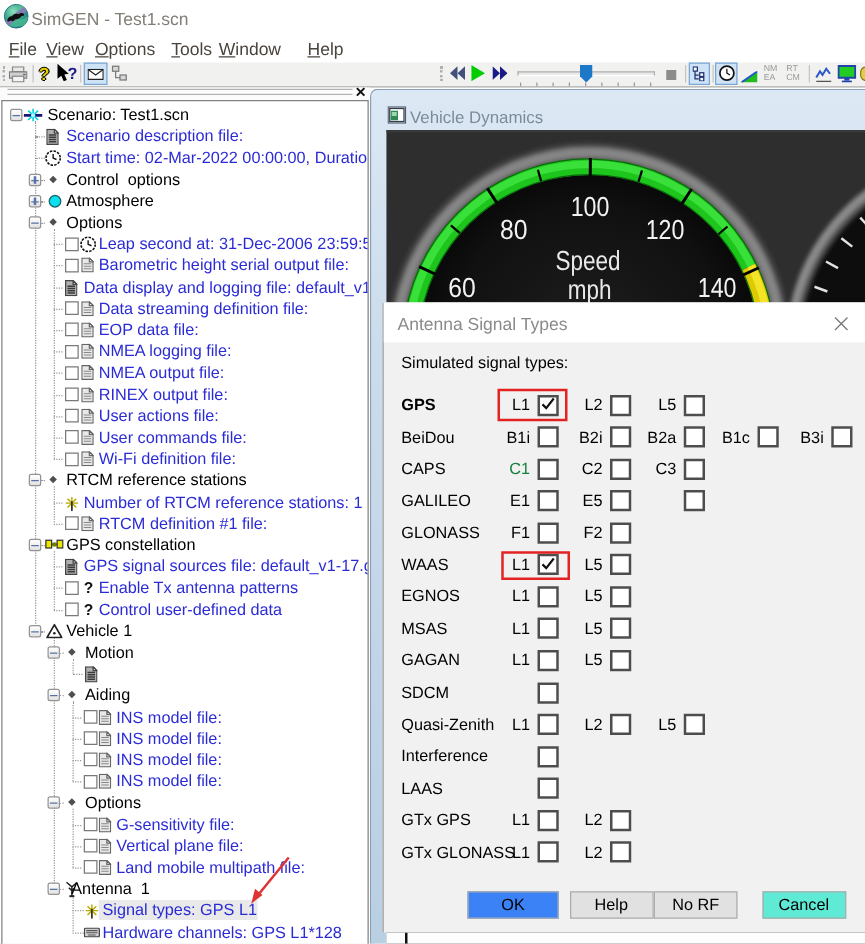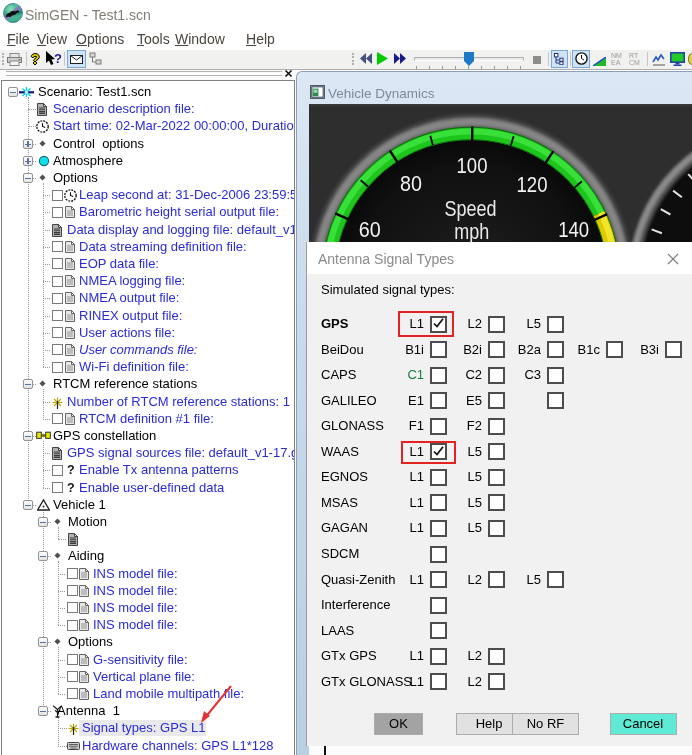--- a/index.html
+++ b/index.html
@@ -261,21 +261,21 @@
 <path d="M2 5 H8 M2 7 H8 M2 9 H8" stroke="#888" stroke-width="0.9"></path>
     </svg>
 <div style="position:absolute;left:79px;top:326px;font-size:13px;line-height:14px;color:#2b2bd6;white-space:pre;">User actions file:</div>
 <div style="position:absolute;left:42.5px;top:350px;width:7px;height:0px;border-top:1px dotted #9a9a9a;"></div>
 <div class="cb" style="left:52px;top:344px;"></div>
 <svg style="position:absolute;left:65px;top:344px;width:10px;height:12px;" viewBox="0 0 10 12">
 <path d="M0.5 0.5 H6.5 L9.5 3.5 V11.5 H0.5 Z" fill="#e8e8e8" stroke="#666"></path>
 <path d="M6.5 0.5 L6.5 3.5 H9.5 Z" fill="#fff" stroke="#666"></path>
 <path d="M2 5 H8 M2 7 H8 M2 9 H8" stroke="#888" stroke-width="0.9"></path>
     </svg>
-<div style="position:absolute;left:79px;top:343px;font-size:13px;line-height:14px;color:#2b2bd6;white-space:pre;font-style:italic;">User commands file:</div>
+<div style="position:absolute;left:79px;top:343px;font-size:13px;line-height:14px;color:#2b2bd6;white-space:pre;">User commands file:</div>
 <div style="position:absolute;left:42.5px;top:367px;width:7px;height:0px;border-top:1px dotted #9a9a9a;"></div>
 <div class="cb" style="left:52px;top:362px;"></div>
 <svg style="position:absolute;left:65px;top:361px;width:10px;height:12px;" viewBox="0 0 10 12">
 <path d="M0.5 0.5 H6.5 L9.5 3.5 V11.5 H0.5 Z" fill="#e8e8e8" stroke="#666"></path>
 <path d="M6.5 0.5 L6.5 3.5 H9.5 Z" fill="#fff" stroke="#666"></path>
 <path d="M2 5 H8 M2 7 H8 M2 9 H8" stroke="#888" stroke-width="0.9"></path>
     </svg>
 <div style="position:absolute;left:79px;top:360px;font-size:13px;line-height:14px;color:#2b2bd6;white-space:pre;">Wi-Fi definition file:</div>
 <div class="ebox" style="left:23px;top:379px;">
       <div class="h"></div>
@@ -322,21 +322,21 @@
 <path d="M2 5 H8 M2 6.8 H8 M2 8.6 H8 M2 10.4 H8" stroke="#3a3a3a" stroke-width="1.1"></path>
     </svg>
 <div style="position:absolute;left:67px;top:446px;font-size:13px;line-height:14px;color:#2b2bd6;white-space:pre;">GPS signal sources file: default_v1-17.gp</div>
 <div style="position:absolute;left:42.5px;top:470px;width:7px;height:0px;border-top:1px dotted #9a9a9a;"></div>
 <div class="cb" style="left:52px;top:465px;"></div>
 <div style="position:absolute;left:67px;top:463px;width:10px;height:13px;font-size:12.5px;font-weight:bold;color:#111;">?</div>
 <div style="position:absolute;left:79px;top:463px;font-size:13px;line-height:14px;color:#2b2bd6;white-space:pre;">Enable Tx antenna patterns</div>
 <div style="position:absolute;left:42.5px;top:488px;width:7px;height:0px;border-top:1px dotted #9a9a9a;"></div>
 <div class="cb" style="left:52px;top:482px;"></div>
 <div style="position:absolute;left:67px;top:481px;width:10px;height:13px;font-size:12.5px;font-weight:bold;color:#111;">?</div>
-<div style="position:absolute;left:79px;top:481px;font-size:13px;line-height:14px;color:#2b2bd6;white-space:pre;">Enable user-defined data</div>
+<div style="position:absolute;left:79px;top:481px;font-size:13px;line-height:14px;color:#2b2bd6;white-space:pre;">Control user-defined data</div>
 <div class="ebox" style="left:23px;top:500px;">
       <div class="h"></div>
     </div>
 <div style="position:absolute;left:32px;top:505px;width:4px;height:0px;border-top:1px dotted #9a9a9a;"></div>
 <svg style="position:absolute;left:37px;top:499px;width:13px;height:12px;" viewBox="0 0 13 12">
 <polygon points="6.5,0.8 12.4,11 0.6,11" fill="none" stroke="#222" stroke-width="1.3"></polygon>
 <circle cx="6.5" cy="7.5" r="1" fill="#222"></circle>
     </svg>
 <div style="position:absolute;left:53px;top:498px;font-size:13px;line-height:14px;color:#000;white-space:pre;">Vehicle 1</div>
 <div class="ebox" style="left:38px;top:517px;">
@@ -613,19 +613,19 @@
 <div class="dcb" style="left:430px;top:648px;"></div>
 <div style="position:absolute;left:446px;top:649px;width:36px;height:14px;font-size:13px;line-height:14px;color:#000;text-align:right;">L2</div>
 <div class="dcb" style="left:488px;top:648px;"></div>
 <div style="position:absolute;left:321px;top:675px;font-size:13px;line-height:14px;color:#000;white-space:pre;">GTx GLONASS</div>
 <div style="position:absolute;left:388px;top:675px;width:36px;height:14px;font-size:13px;line-height:14px;color:#000;text-align:right;">L1</div>
 <div class="dcb" style="left:430px;top:673px;"></div>
 <div style="position:absolute;left:446px;top:675px;width:36px;height:14px;font-size:13px;line-height:14px;color:#000;text-align:right;">L2</div>
 <div class="dcb" style="left:488px;top:673px;"></div>
 <div style="position:absolute;left:398px;top:310.5px;width:55.5px;height:26px;border:2px solid #e32222;box-sizing:border-box;"></div>
 <div style="position:absolute;left:400.5px;top:441px;width:55px;height:22.5px;border:2px solid #e32222;box-sizing:border-box;"></div>
-<div style="position:absolute;left:374px;top:713px;width:49px;height:22px;background:#a3a3a3;border:1px solid #acacac;box-sizing:border-box;font-size:13px;color:#000;text-align:center;line-height:20px;">OK</div>
+<div style="position:absolute;left:374px;top:713px;width:73px;height:22px;background:#3b82f6;border:1px solid #acacac;box-sizing:border-box;font-size:13px;color:#000;text-align:center;line-height:20px;">OK</div>
 <div style="position:absolute;left:455.5px;top:713px;width:67px;height:22px;background:#e1e1e1;border:1px solid #acacac;box-sizing:border-box;font-size:13px;color:#000;text-align:center;line-height:20px;">Help</div>
-<div style="position:absolute;left:512px;top:713px;width:67px;height:22px;background:#e1e1e1;border:1px solid #acacac;box-sizing:border-box;font-size:13px;color:#000;text-align:center;line-height:20px;">No RF</div>
+<div style="position:absolute;left:523px;top:713px;width:67px;height:22px;background:#e1e1e1;border:1px solid #acacac;box-sizing:border-box;font-size:13px;color:#000;text-align:center;line-height:20px;">No RF</div>
 <div style="position:absolute;left:609.5px;top:713px;width:67px;height:22px;background:#5eead4;border:1px solid #acacac;box-sizing:border-box;font-size:13px;color:#000;text-align:center;line-height:20px;">Cancel</div>
 <svg style="position:absolute;left:190px;top:680px;width:60px;height:50px;" viewBox="0 0 60 50">
 <line x1="41" y1="6" x2="14" y2="39" stroke="#e03434" stroke-width="2"></line>
 <polygon points="11,43 20,36 14,31" fill="#e03434"></polygon>
   </svg>
 </body></html>

